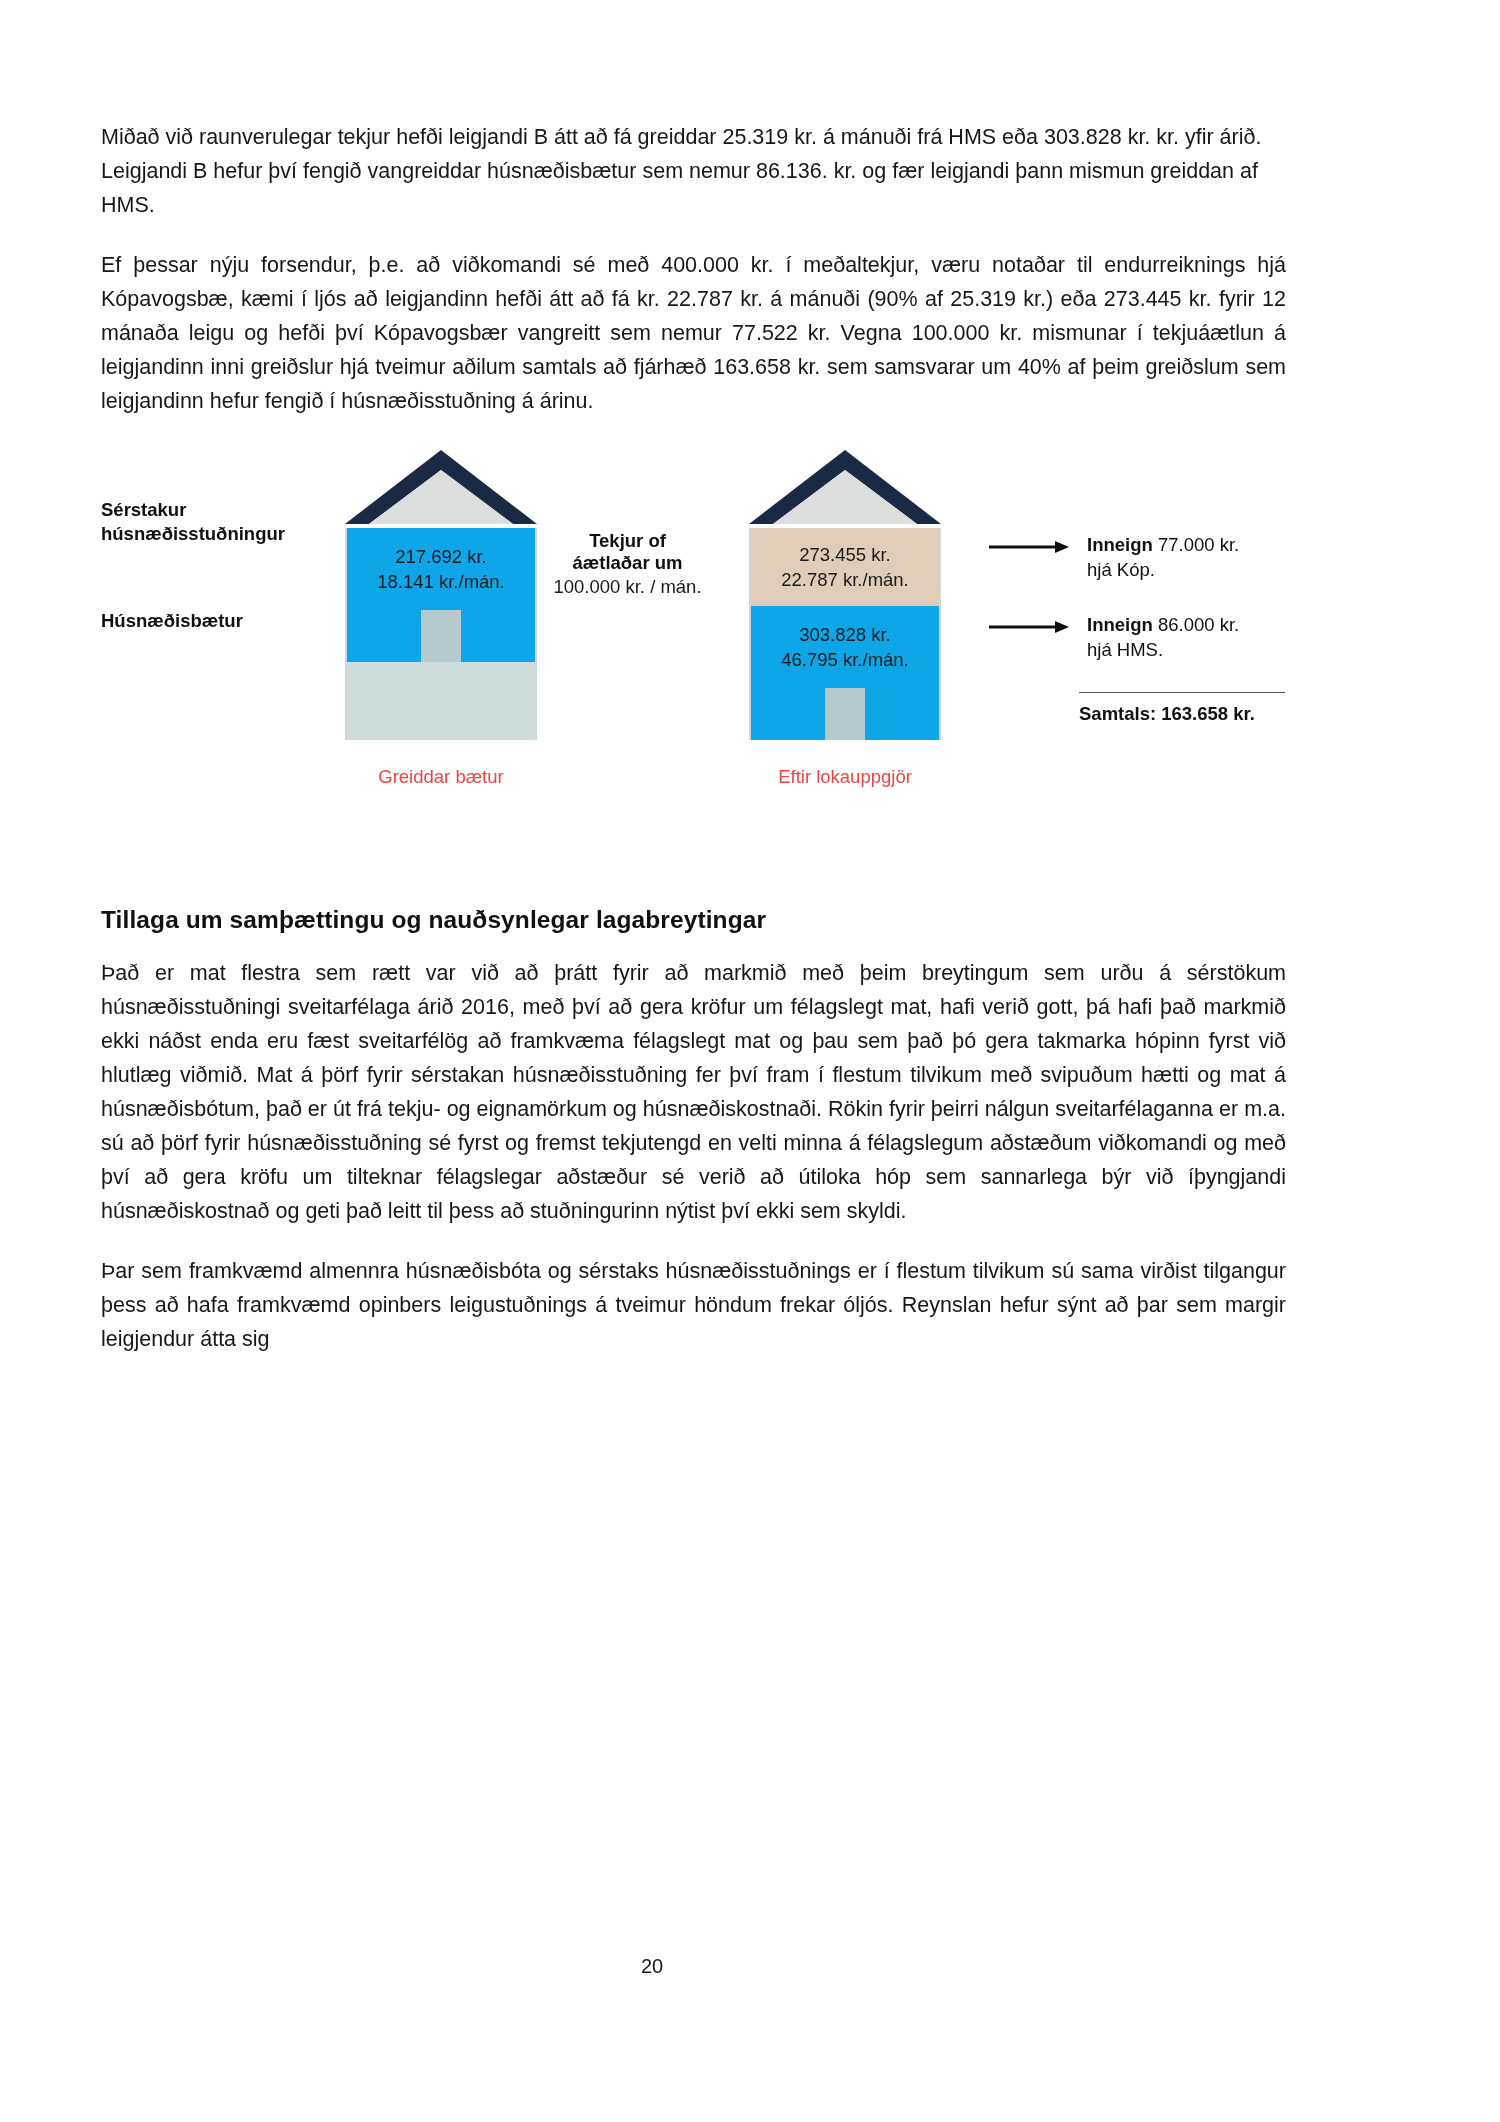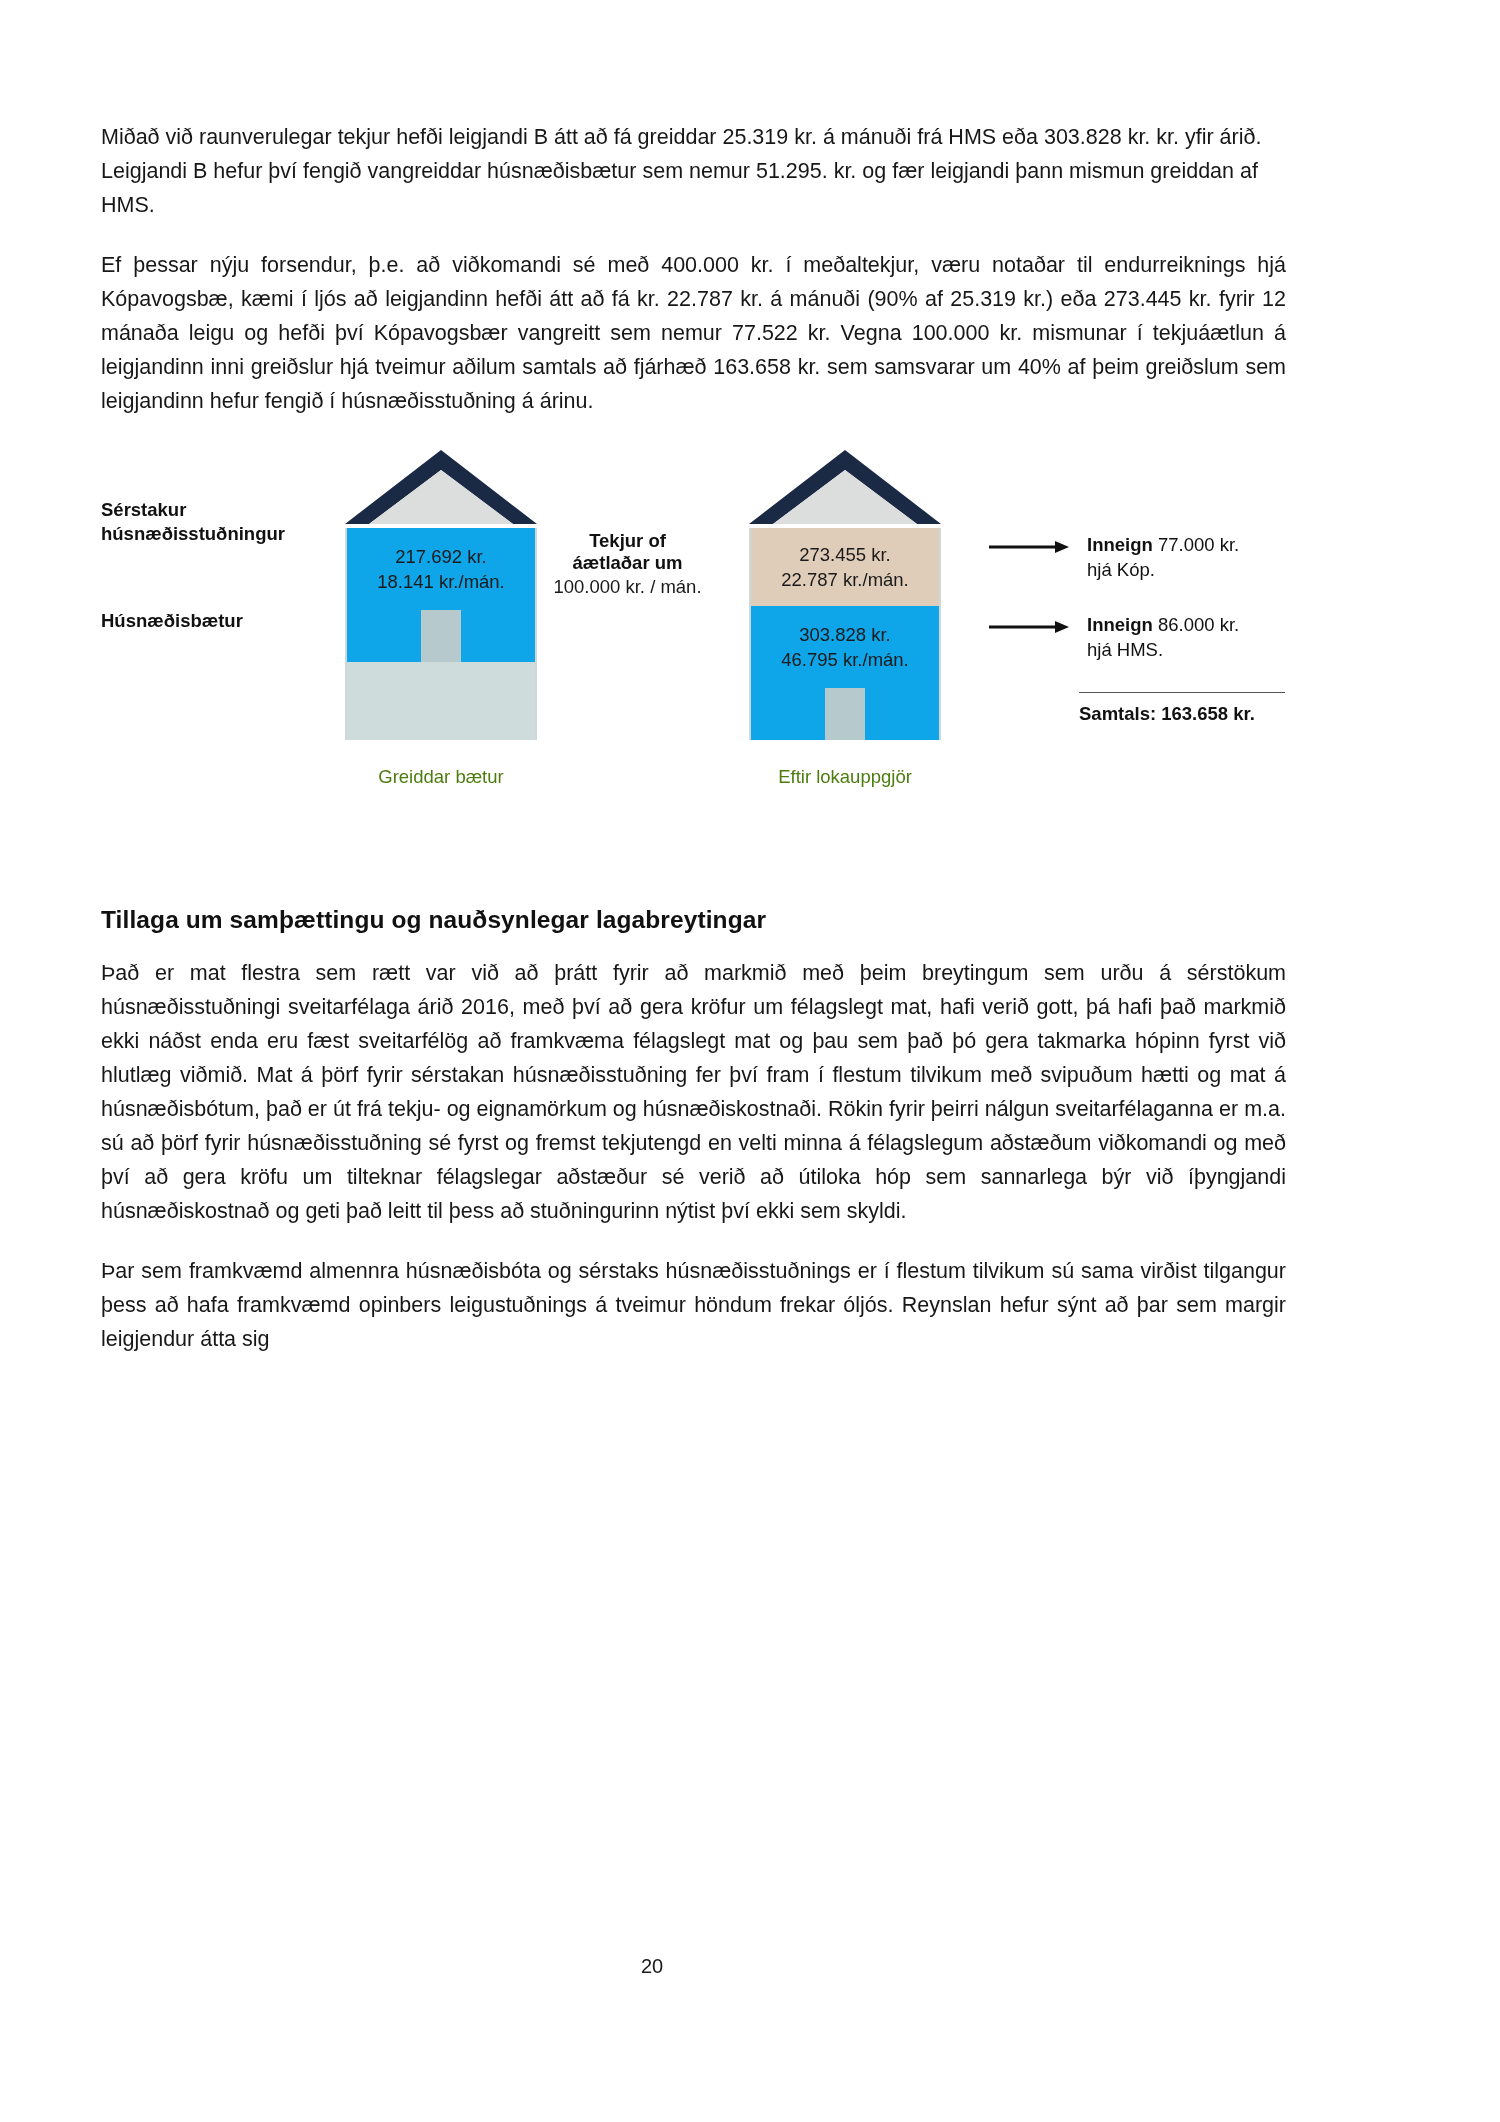--- a/index.html
+++ b/index.html
@@ -137,21 +137,21 @@
   .amount-line {
     font-size: 18.5px;
     line-height: 25px;
     color: #1a1a1a;
     text-align: center;
   }
   .house-caption {
     margin-top: 26px;
     text-align: center;
     font-size: 18.5px;
-    color: #4d7c0f;
+    color: #ef4444;
   }
 
   .mid-note {
     position: absolute;
     left: 414px;
     top: 84px;
     width: 225px;
     text-align: center;
   }
   .mid-note .mid-title {
@@ -213,21 +213,21 @@
     font-size: 20px;
     color: #1a1a1a;
   }
 </style>
 </head>
 <body>
 
 <div class="page">
   <div class="content">
 
-    <p class="body-text">Miðað við raunverulegar tekjur hefði leigjandi B átt að fá greiddar 25.319 kr. á mánuði frá HMS eða 303.828 kr. kr. yfir árið.  Leigjandi B hefur því fengið vangreiddar húsnæðisbætur sem nemur 51.295. kr. og fær leigjandi þann mismun greiddan af HMS.</p>
+    <p class="body-text">Miðað við raunverulegar tekjur hefði leigjandi B átt að fá greiddar 25.319 kr. á mánuði frá HMS eða 303.828 kr. kr. yfir árið.  Leigjandi B hefur því fengið vangreiddar húsnæðisbætur sem nemur 86.136. kr. og fær leigjandi þann mismun greiddan af HMS.</p>
     <p class="body-text justify">Ef þessar nýju forsendur, þ.e. að viðkomandi sé með 400.000 kr. í meðaltekjur, væru notaðar til endurreiknings hjá Kópavogsbæ, kæmi í ljós að leigjandinn hefði átt að fá kr. 22.787 kr. á mánuði (90% af 25.319 kr.) eða 273.445 kr. fyrir 12 mánaða leigu og hefði því Kópavogsbær vangreitt sem nemur 77.522 kr. Vegna 100.000 kr. mismunar í tekjuáætlun á leigjandinn inni greiðslur hjá tveimur aðilum samtals að fjárhæð 163.658 kr. sem samsvarar um 40% af þeim greiðslum sem leigjandinn hefur fengið í húsnæðisstuðning á árinu.</p>
 
     <div class="figure">
 
       <div class="fig-labels-left">
         <div class="lbl-special">Sérstakur<br>húsnæðisstuðningur</div>
         <div class="lbl-housing">Húsnæðisbætur</div>
       </div>
 
       <div class="house left">

